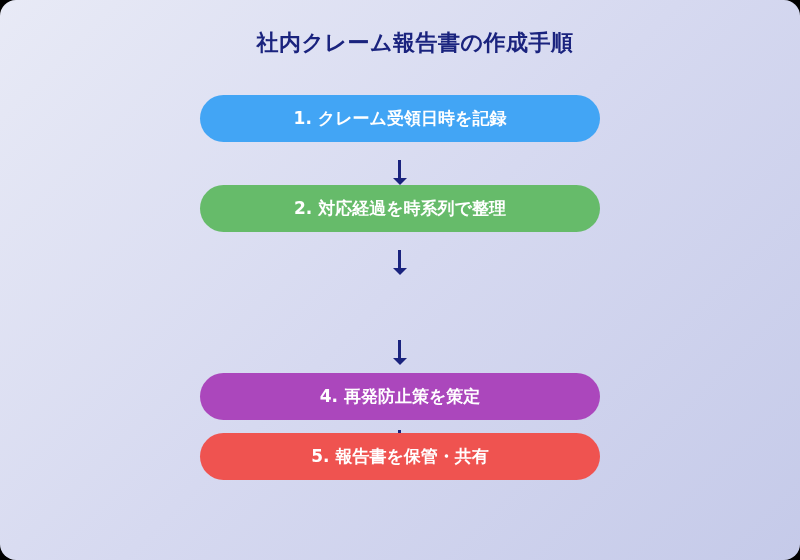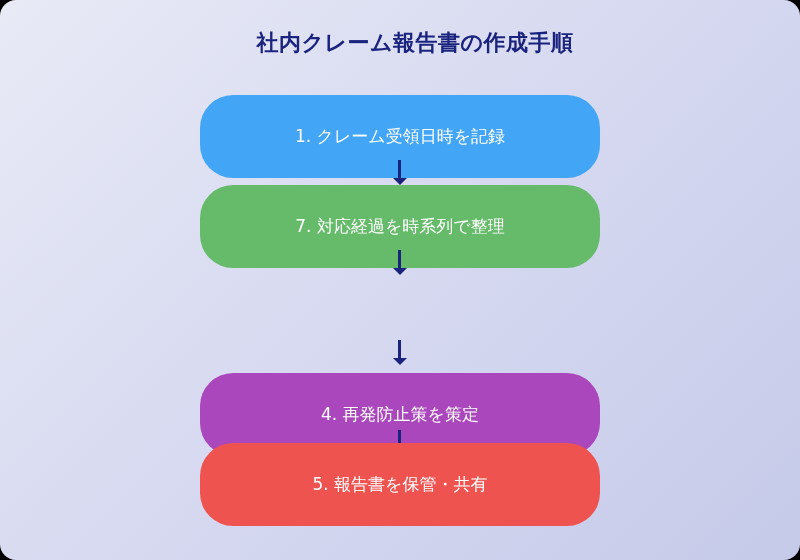--- a/index.html
+++ b/index.html
@@ -16,25 +16,25 @@
       left: 15px; top: 28px; width: 800px;
       text-align: center;
       font-family: "DejaVu Sans", sans-serif;
       font-weight: bold;
       font-size: 22px;
       color: #1a237e;
       letter-spacing: 0.5px;
     }
     .step {
       position: absolute;
-      left: 200px; width: 400px; height: 83px;
+      left: 200px; width: 400px; height: 47px;
       border-radius: 33px;
       display: flex; align-items: center; justify-content: center;
       font-family: "DejaVu Sans", sans-serif;
-      font-weight: normal;
+      font-weight: bold;
       font-size: 17px;
       color: #ffffff;
       box-sizing: border-box;
     }
     .arrow {
       position: absolute;
       left: 396px; width: 8px; height: 25px;
     }
     .arrow .shaft {
       position: absolute; left: 2px; top: 0; width: 3px; height: 20px;
@@ -52,31 +52,31 @@
 
 <div class="canvas">
   <div class="title">社内クレーム報告書の作成手順</div>
 
   <div class="step" style="top: 95px; background: rgb(66, 165, 245);">1. クレーム受領日時を記録</div>
   <div class="arrow" style="top:160px;">
       <div class="shaft"></div>
       <div class="head"></div>
     </div>
 
-  <div class="step" style="top: 185px; background: rgb(102, 187, 106);">7. 対応経過を時系列で整理</div>
+  <div class="step" style="top: 185px; background: rgb(102, 187, 106);">2. 対応経過を時系列で整理</div>
   <div class="arrow" style="top:250px;">
       <div class="shaft"></div>
       <div class="head"></div>
     </div>
 
   <div class="arrow" style="top:340px;">
       <div class="shaft"></div>
       <div class="head"></div>
     </div>
 
   <div class="step" style="top: 373px; background: rgb(171, 71, 188);">4. 再発防止策を策定</div>
   <div class="arrow" style="top:430px;">
       <div class="shaft"></div>
       <div class="head"></div>
     </div>
 
-  <div class="step" style="top: 443px; background: rgb(239, 83, 80);">5. 報告書を保管・共有</div>
+  <div class="step" style="top: 433px; background: rgb(239, 83, 80);">5. 報告書を保管・共有</div>
 </div>
 
 </body></html>

